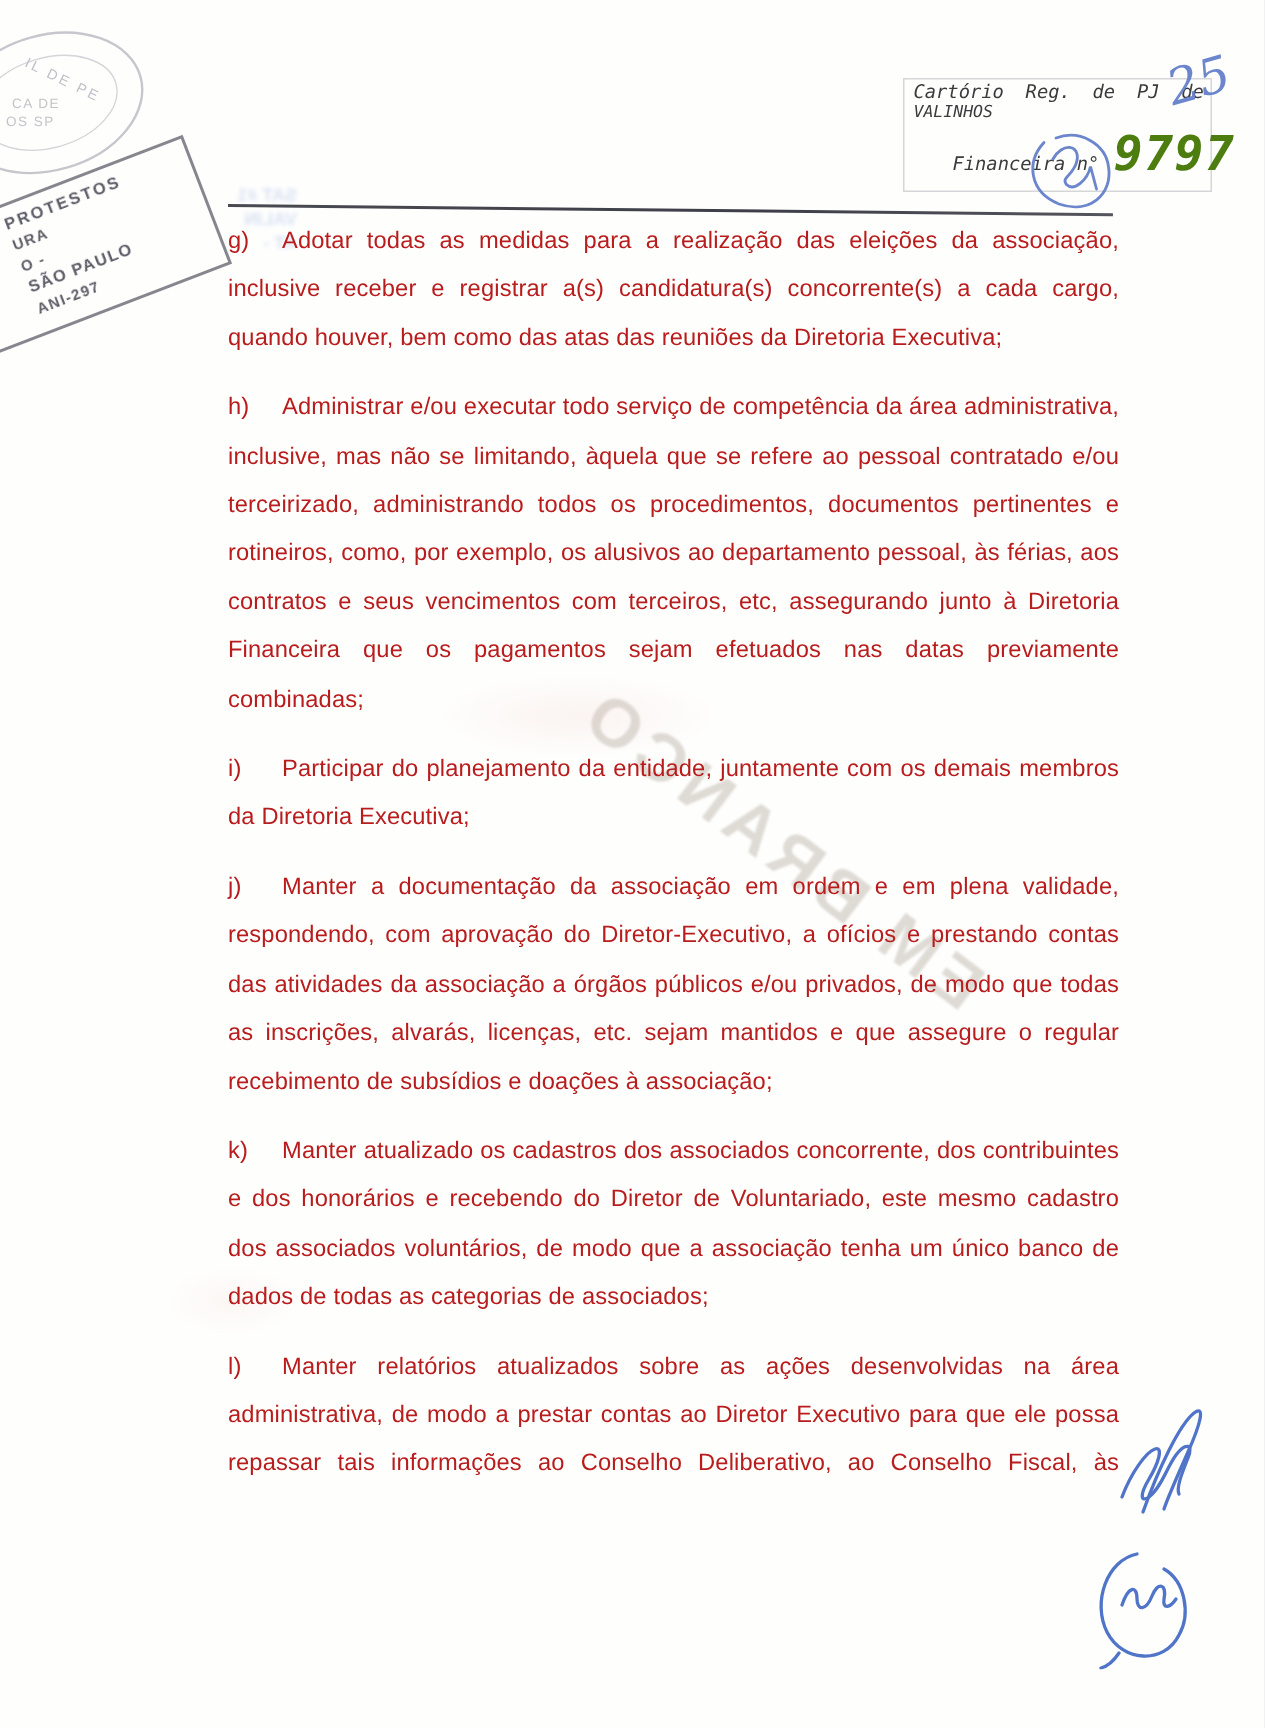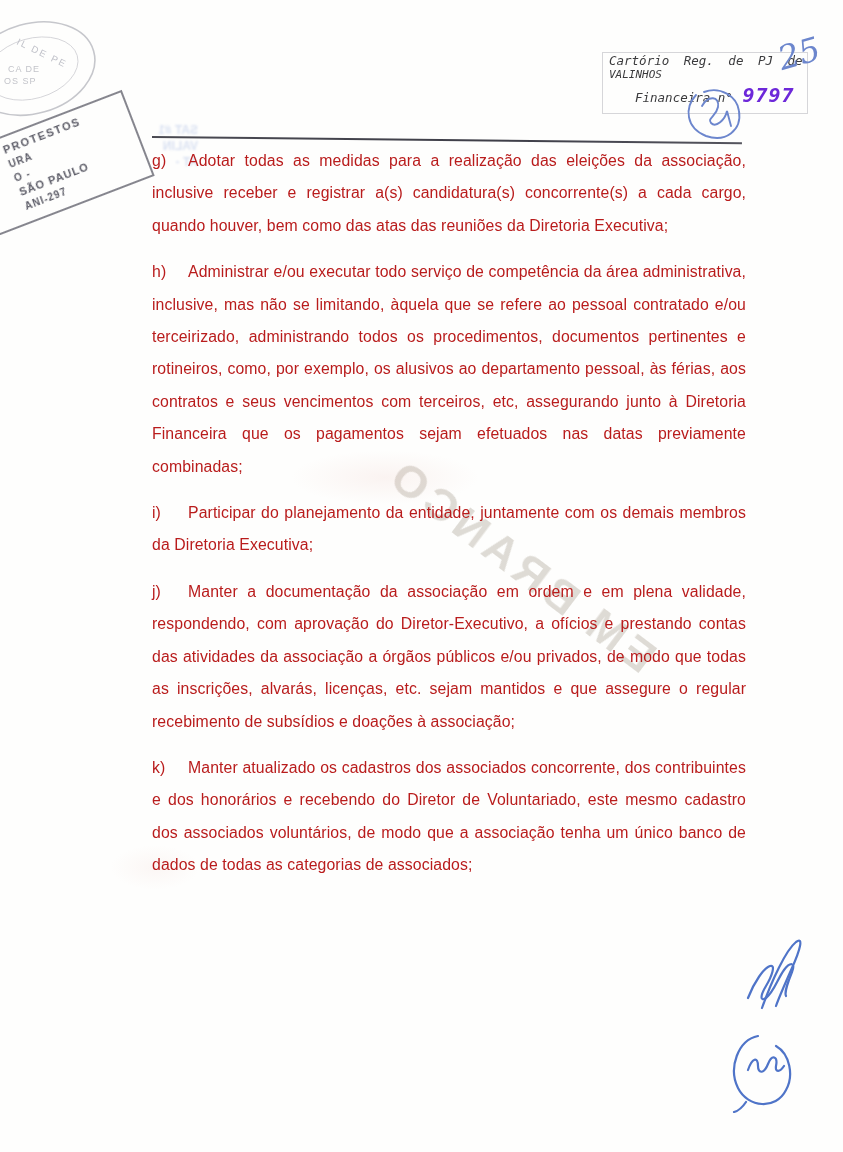--- a/index.html
+++ b/index.html
@@ -37,21 +37,21 @@
     position:absolute; left:602px; top:52px; width:196px;
     border:1px solid rgba(150,150,158,0.38);
     padding:0 2px 6px 6px;
     font-family:"DejaVu Sans Mono", monospace;
     color:#3b3b3d; filter:blur(0.2px);font-style:italic;
   }
   .registry-stamp .r1 { font-size:12.5px; word-spacing:7px; white-space:nowrap; }
   .registry-stamp .r2 { font-size:11px; }
   .registry-stamp .r3 { margin-top:2px; padding-left:26px; white-space:nowrap; }
   .registry-stamp .r3 .lbl { font-size:12.5px; }
-  .registry-stamp .r3 .num { font-size:20px; font-weight:bold; color:#6d28d9; letter-spacing:1px; }
+  .registry-stamp .r3 .num { font-size:32px; font-weight:bold; color:#4d7c0f; letter-spacing:1px; }
 
   .hand-number {
     position:absolute; left:778px; top:34px;
     font-family:"DejaVu Serif", serif; font-style:italic;
     font-size:33px; color:#6c86cd; transform:rotate(-16deg);
   }
   .circled-mark { position:absolute; left:680px; top:82px; }
 
   
   .rule {
@@ -147,20 +147,21 @@
 
   <div class="blotch b1"></div>
   <div class="blotch b2"></div>
 
   <div class="textblock">
     <p class="para"><span class="plabel">g)</span><span>Adotar todas as medidas para a realização das eleições da associação, inclusive receber e registrar a(s) candidatura(s) concorrente(s) a cada cargo, quando houver, bem como das atas das reuniões da Diretoria Executiva;</span></p>
     <p class="para"><span class="plabel">h)</span><span>Administrar e/ou executar todo serviço de competência da área administrativa, inclusive, mas não se limitando, àquela que se refere ao pessoal contratado e/ou terceirizado, administrando todos os procedimentos, documentos pertinentes e rotineiros, como, por exemplo, os alusivos ao departamento pessoal, às férias, aos contratos e seus vencimentos com terceiros, etc, assegurando junto à Diretoria Financeira que os pagamentos sejam efetuados nas datas previamente combinadas;</span></p>
     <p class="para"><span class="plabel">i)</span><span>Participar do planejamento da entidade, juntamente com os demais membros da Diretoria Executiva;</span></p>
     <p class="para"><span class="plabel">j)</span><span>Manter a documentação da associação em ordem e em plena validade, respondendo, com aprovação do Diretor-Executivo, a ofícios e prestando contas das atividades da associação a órgãos públicos e/ou privados, de modo que todas as inscrições, alvarás, licenças, etc. sejam mantidos e que assegure o regular recebimento de subsídios e doações à associação;</span></p>
     <p class="para"><span class="plabel">k)</span><span>Manter atualizado os cadastros dos associados concorrente, dos contribuintes e dos honorários e recebendo do Diretor de Voluntariado, este mesmo cadastro dos associados voluntários, de modo que a associação tenha um único banco de dados de todas as categorias de associados;</span></p>
+    <p class="para cont"><span class="plabel">l)</span><span>Manter relatórios atualizados sobre as ações desenvolvidas na área administrativa, de modo a prestar contas ao Diretor Executivo para que ele possa repassar tais informações ao Conselho Deliberativo, ao Conselho Fiscal, às</span></p>
   </div>
 
   <svg class="signatures" width="115" height="195" viewBox="0 0 115 195">
     <g fill="none" stroke="#4f74c8" stroke-width="2.2" stroke-linecap="round">
       <path d="M30 80 C36 64, 46 50, 52 48 C58 46, 54 58, 48 68 C42 78, 42 84, 48 80 C56 74, 60 60, 66 52 C72 44, 78 44, 74 54 C70 64, 66 74, 68 78"></path>
       <path d="M44 90 C54 62, 68 32, 78 24 C86 18, 82 32, 74 50 C66 68, 60 82, 58 88"></path>
       <path d="M40 118 C20 122, 10 150, 20 170 C30 190, 58 192, 68 172 C76 158, 72 136, 58 128"></path>
       <path d="M30 152 C34 140, 40 138, 40 148 C40 156, 46 156, 50 146 C54 136, 60 138, 58 148 C57 155, 62 154, 66 148"></path>
       <path d="M28 184 C24 190, 20 193, 16 194"></path>
     </g>

